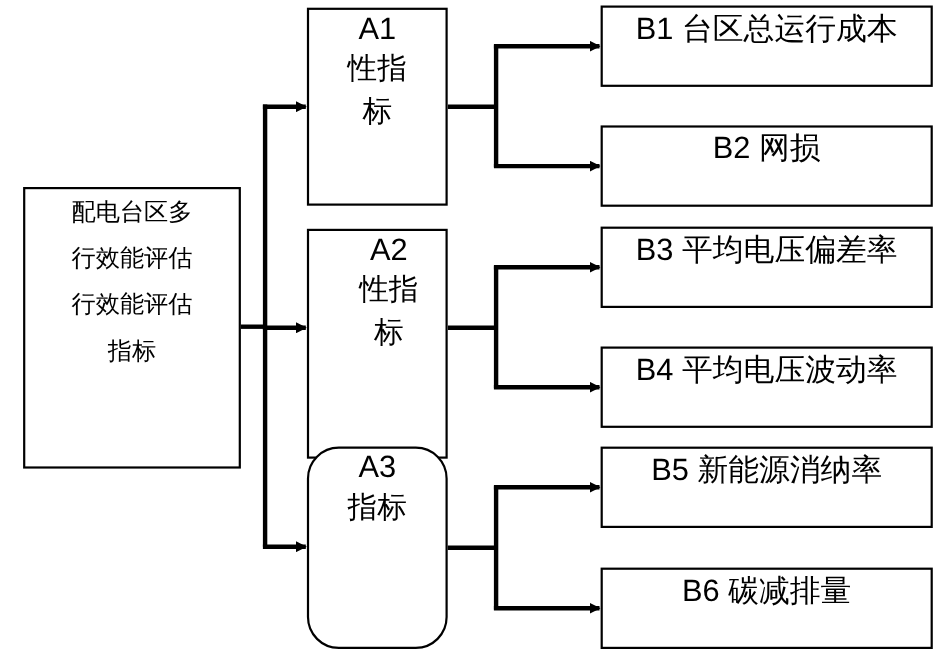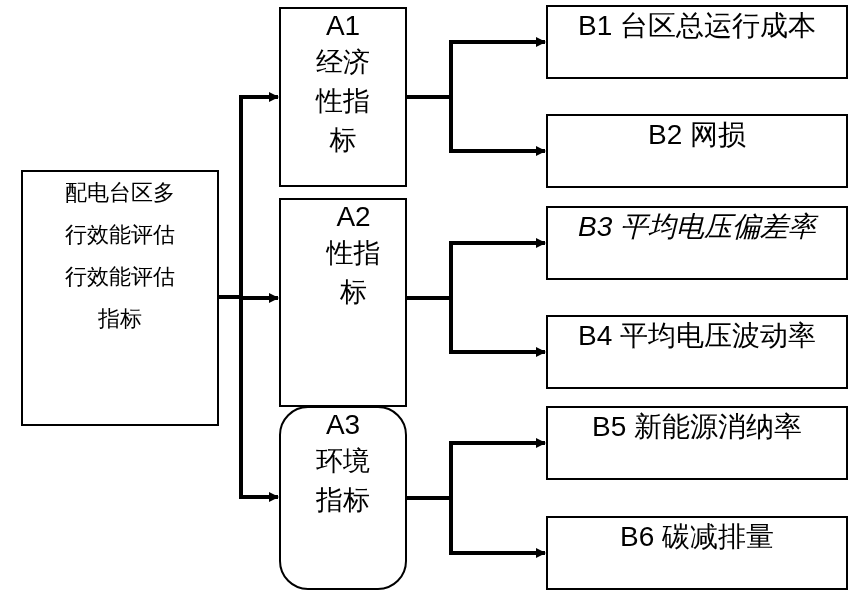--- a/index.html
+++ b/index.html
@@ -48,44 +48,42 @@
 
 <div class="box root">
   <span>配电台区多</span>
   <span>行效能评估</span>
   <span>行效能评估</span>
   <span>指标</span>
 </div>
 
 <div class="box abox" style="top:7px;height:180px;">
   <span class="code">A1</span>
-  <span>经济</span>
   <span>性指</span>
   <span>标</span>
 </div>
 
-<div class="box abox" style="top:198px;height:209px;padding-left:21px;">
+<div class="box abox" style="top:208px;height:209px;padding-left:21px;">
   <span class="code">A2</span>
   <span>性指</span>
   <span>标</span>
 </div>
 
 <div class="box abox" style="top:406px;height:184px;border-radius:29px;">
   <span class="code">A3</span>
-  <span>环境</span>
   <span>指标</span>
 </div>
 
 <div class="box bbox" style="top:5px;">
   <div><span>B1</span>&nbsp;<span>台区总运行成本</span></div>
 </div>
 <div class="box bbox" style="top:114px;">
   <div><span>B2</span>&nbsp;<span>网损</span></div>
 </div>
-<div class="box bbox" style="top:206px;font-style:italic;">
+<div class="box bbox" style="top:206px;">
   <div><span>B3</span>&nbsp;<span>平均电压偏差率</span></div>
 </div>
 <div class="box bbox" style="top:315px;">
   <div><span>B4</span>&nbsp;<span>平均电压波动率</span></div>
 </div>
 <div class="box bbox" style="top:406px;">
   <div><span>B5</span>&nbsp;<span>新能源消纳率</span></div>
 </div>
 <div class="box bbox" style="top:516px;">
   <div><span>B6</span>&nbsp;<span>碳减排量</span></div>

